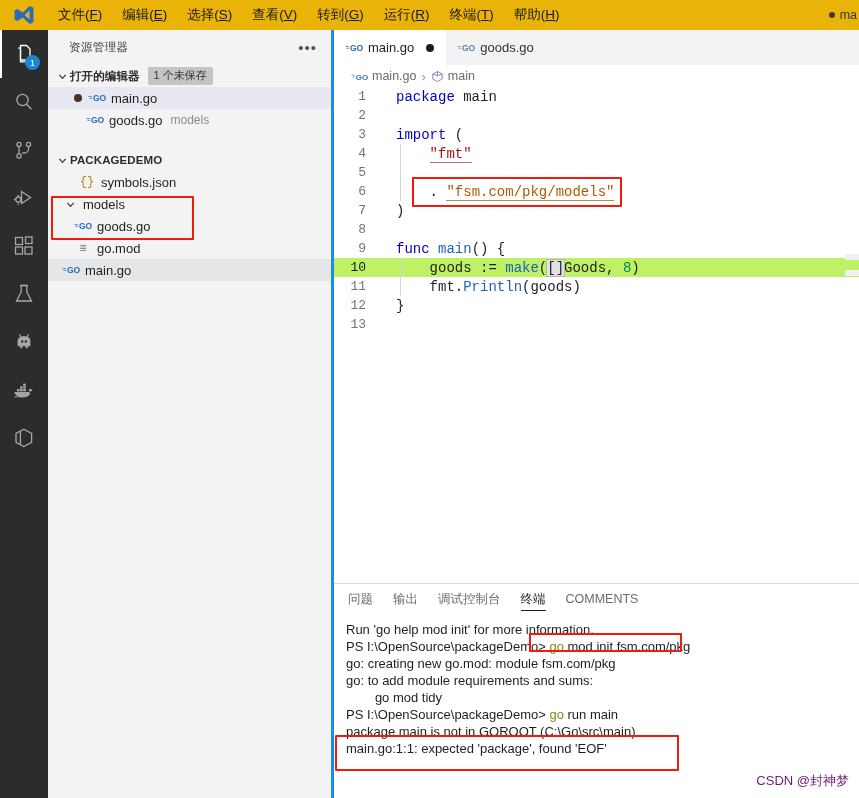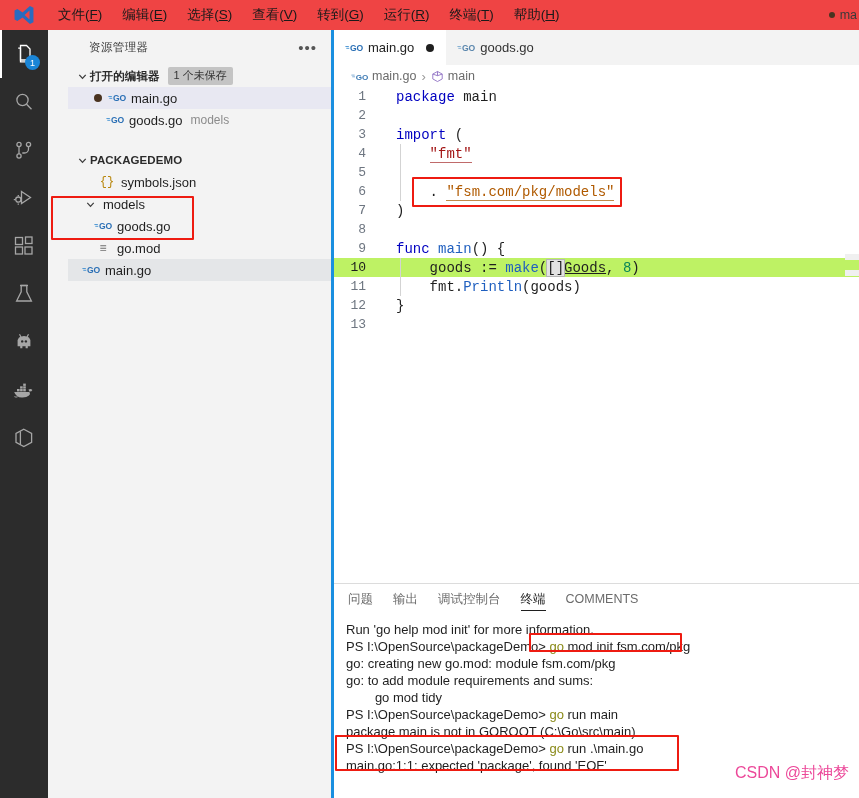--- a/index.html
+++ b/index.html
@@ -7,21 +7,21 @@
   body {
     font-family:"Liberation Sans","DejaVu Sans",sans-serif;
     font-size:13px; color:#333; background:#ffffff;
     -webkit-font-smoothing:antialiased;
   }
   #app { position:relative; width:859px; height:798px; }
 
   
   .titlebar {
     position:absolute; left:0; top:0; width:859px; height:30px;
-    background:#ef4444; display:flex; align-items:center;
+    background:#eab308; display:flex; align-items:center;
   }
   .logo-slot { width:48px; height:30px; display:flex; align-items:center; justify-content:center; }
   .vs-logo { width:22px; height:22px; display:block; }
   .menu { display:flex; align-items:center; height:30px; }
   .menu-item {
     padding:0 10px; font-size:13.5px; color:#1a1a1a; line-height:30px;
     white-space:nowrap; cursor:default;
   }
   .menu-item u { text-decoration:underline; }
   .title-right {
@@ -49,21 +49,21 @@
   .act-badge {
     position:absolute; right:8px; bottom:8px; min-width:15px; height:15px;
     border-radius:8px; background:#1a85d6; color:#fff; font-size:9px;
     display:flex; align-items:center; justify-content:center; padding:0 3px;
     font-family:"Liberation Sans",sans-serif;
   }
 
   
   .sidebar {
     position:absolute; left:48px; top:30px; width:283px; height:768px;
-    background:#f3f3f3; border-right:0;padding-left:20px;
+    background:#f3f3f3; border-right:0;
   }
   .sb-title {
     height:35px; display:flex; align-items:center; justify-content:space-between;
     padding:0 14px 0 21px;
   }
   .sb-title-text { font-size:11.5px; color:#3b3b3b; letter-spacing:.4px; }
   .sb-dots { font-size:15px; color:#555; letter-spacing:1px; line-height:10px; cursor:pointer; }
 
   .sec-header {
     height:22px; display:flex; align-items:center; padding-left:6px; cursor:pointer;
@@ -143,21 +143,21 @@
   }
   .code-line.current .ln { color:#1c1c1c; }
   .ctext { padding-left:14px; }
   .indent-guide {
     position:absolute; left:66px; top:0; width:1px; height:19px; background:#d3d3d3;
   }
   .k-kw  { color:#0000c0; }
   .k-str-u { color:#a31515; border-bottom:1px solid #c06a6a; }
   .k-fn  { color:#1f5fbf; }
   .k-num { color:#098658; }
-  .k-typ { color:#1f1f1f;text-decoration:underline; }
+  .k-typ { color:#1f1f1f; }
   .k-plain { color:#1f1f1f; }
   .k-imp { color:#b05a00; }
   .brk { background:#e2e2e2; outline:1px solid #b5b5b5; }
 
   .vscroll-thumb {
     position:absolute; right:0; top:0; width:14px; background:#f0f0f0;
   }
 
   
   .panel {
@@ -177,21 +177,21 @@
     position:absolute; left:0; right:0; top:30px; bottom:0;
     padding:7px 0 0 12px; overflow:hidden;
   }
   .t-line {
     height:17px; font-family:Liberation Sans, sans-serif;
     font-size:13px; color:#1f1f1f; white-space:pre; line-height:17px;
   }
   .t-go { color:#8a8a18; }
 
   .watermark {
-    position:absolute; right:10px; bottom:14px; font-size:16px; color:#ec4899;
+    position:absolute; right:10px; bottom:8px; font-size:13px; color:#701a75;
     user-select:none;
   }
 </style>
 </head>
 <body>
 
 <div id="app">
 
   <div class="titlebar">
     <div class="logo-slot">
@@ -529,21 +529,20 @@
 
         <div class="t-line"><span>go: creating new go.mod: module fsm.com/pkg</span></div>
         <div class="t-line"><span>go: to add module requirements and sums:</span></div>
         <div class="t-line"><span>        go mod tidy</span></div>
 
 
         <div class="t-line"><span>PS I:\OpenSource\packageDemo&gt; </span><span class="t-go">go</span><span> run main</span></div>
 
         <div class="t-line"><span>package main is not in GOROOT (C:\Go\src\main)</span></div>
 
-        <div class="t-line"><span>PS I:\OpenSource\packageDemo&gt; </span><span class="t-go">go</span><span> run .\main.go</span></div>
 
         <div class="t-line"><span>main.go:1:1: expected 'package', found 'EOF'</span></div>
 
         <div class="annot" style="left:195px; top:19px; width:153px; height:19px;"></div>
 
         <div class="annot" style="left:1px; top:121px; width:344px; height:36px;"></div>
       </div>
 
       <div class="watermark">CSDN @封神梦</div>
     </div>

